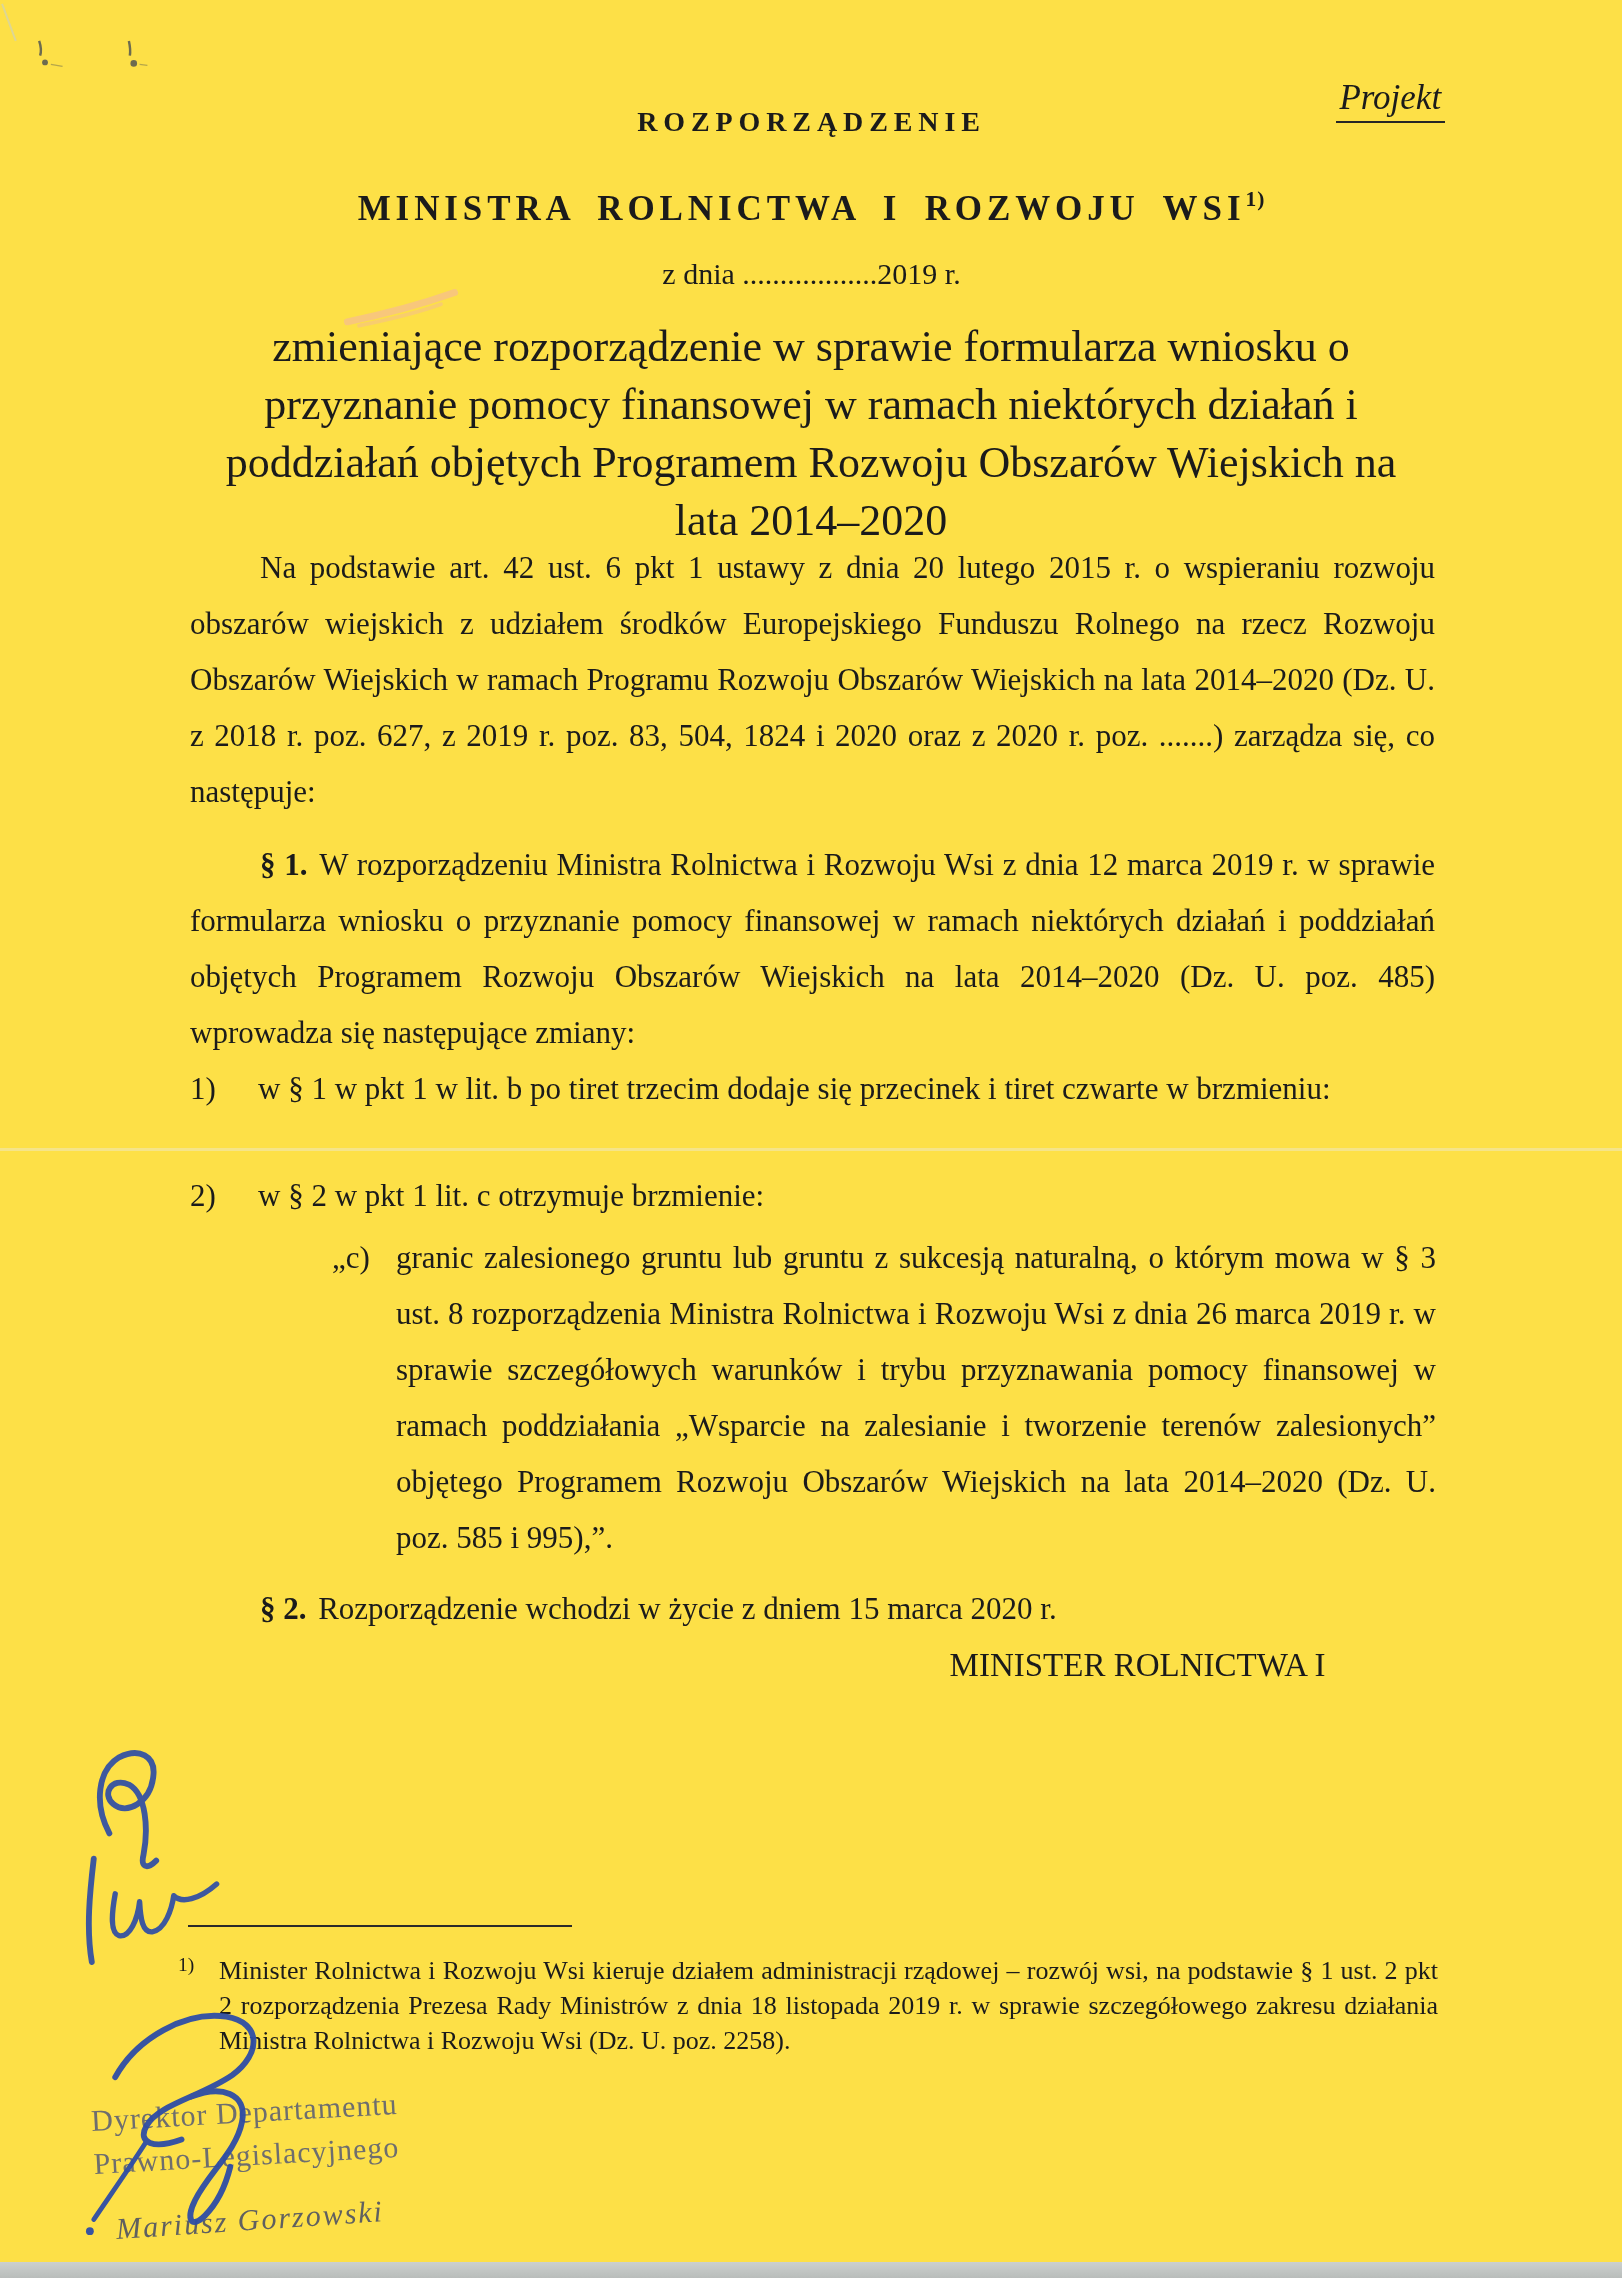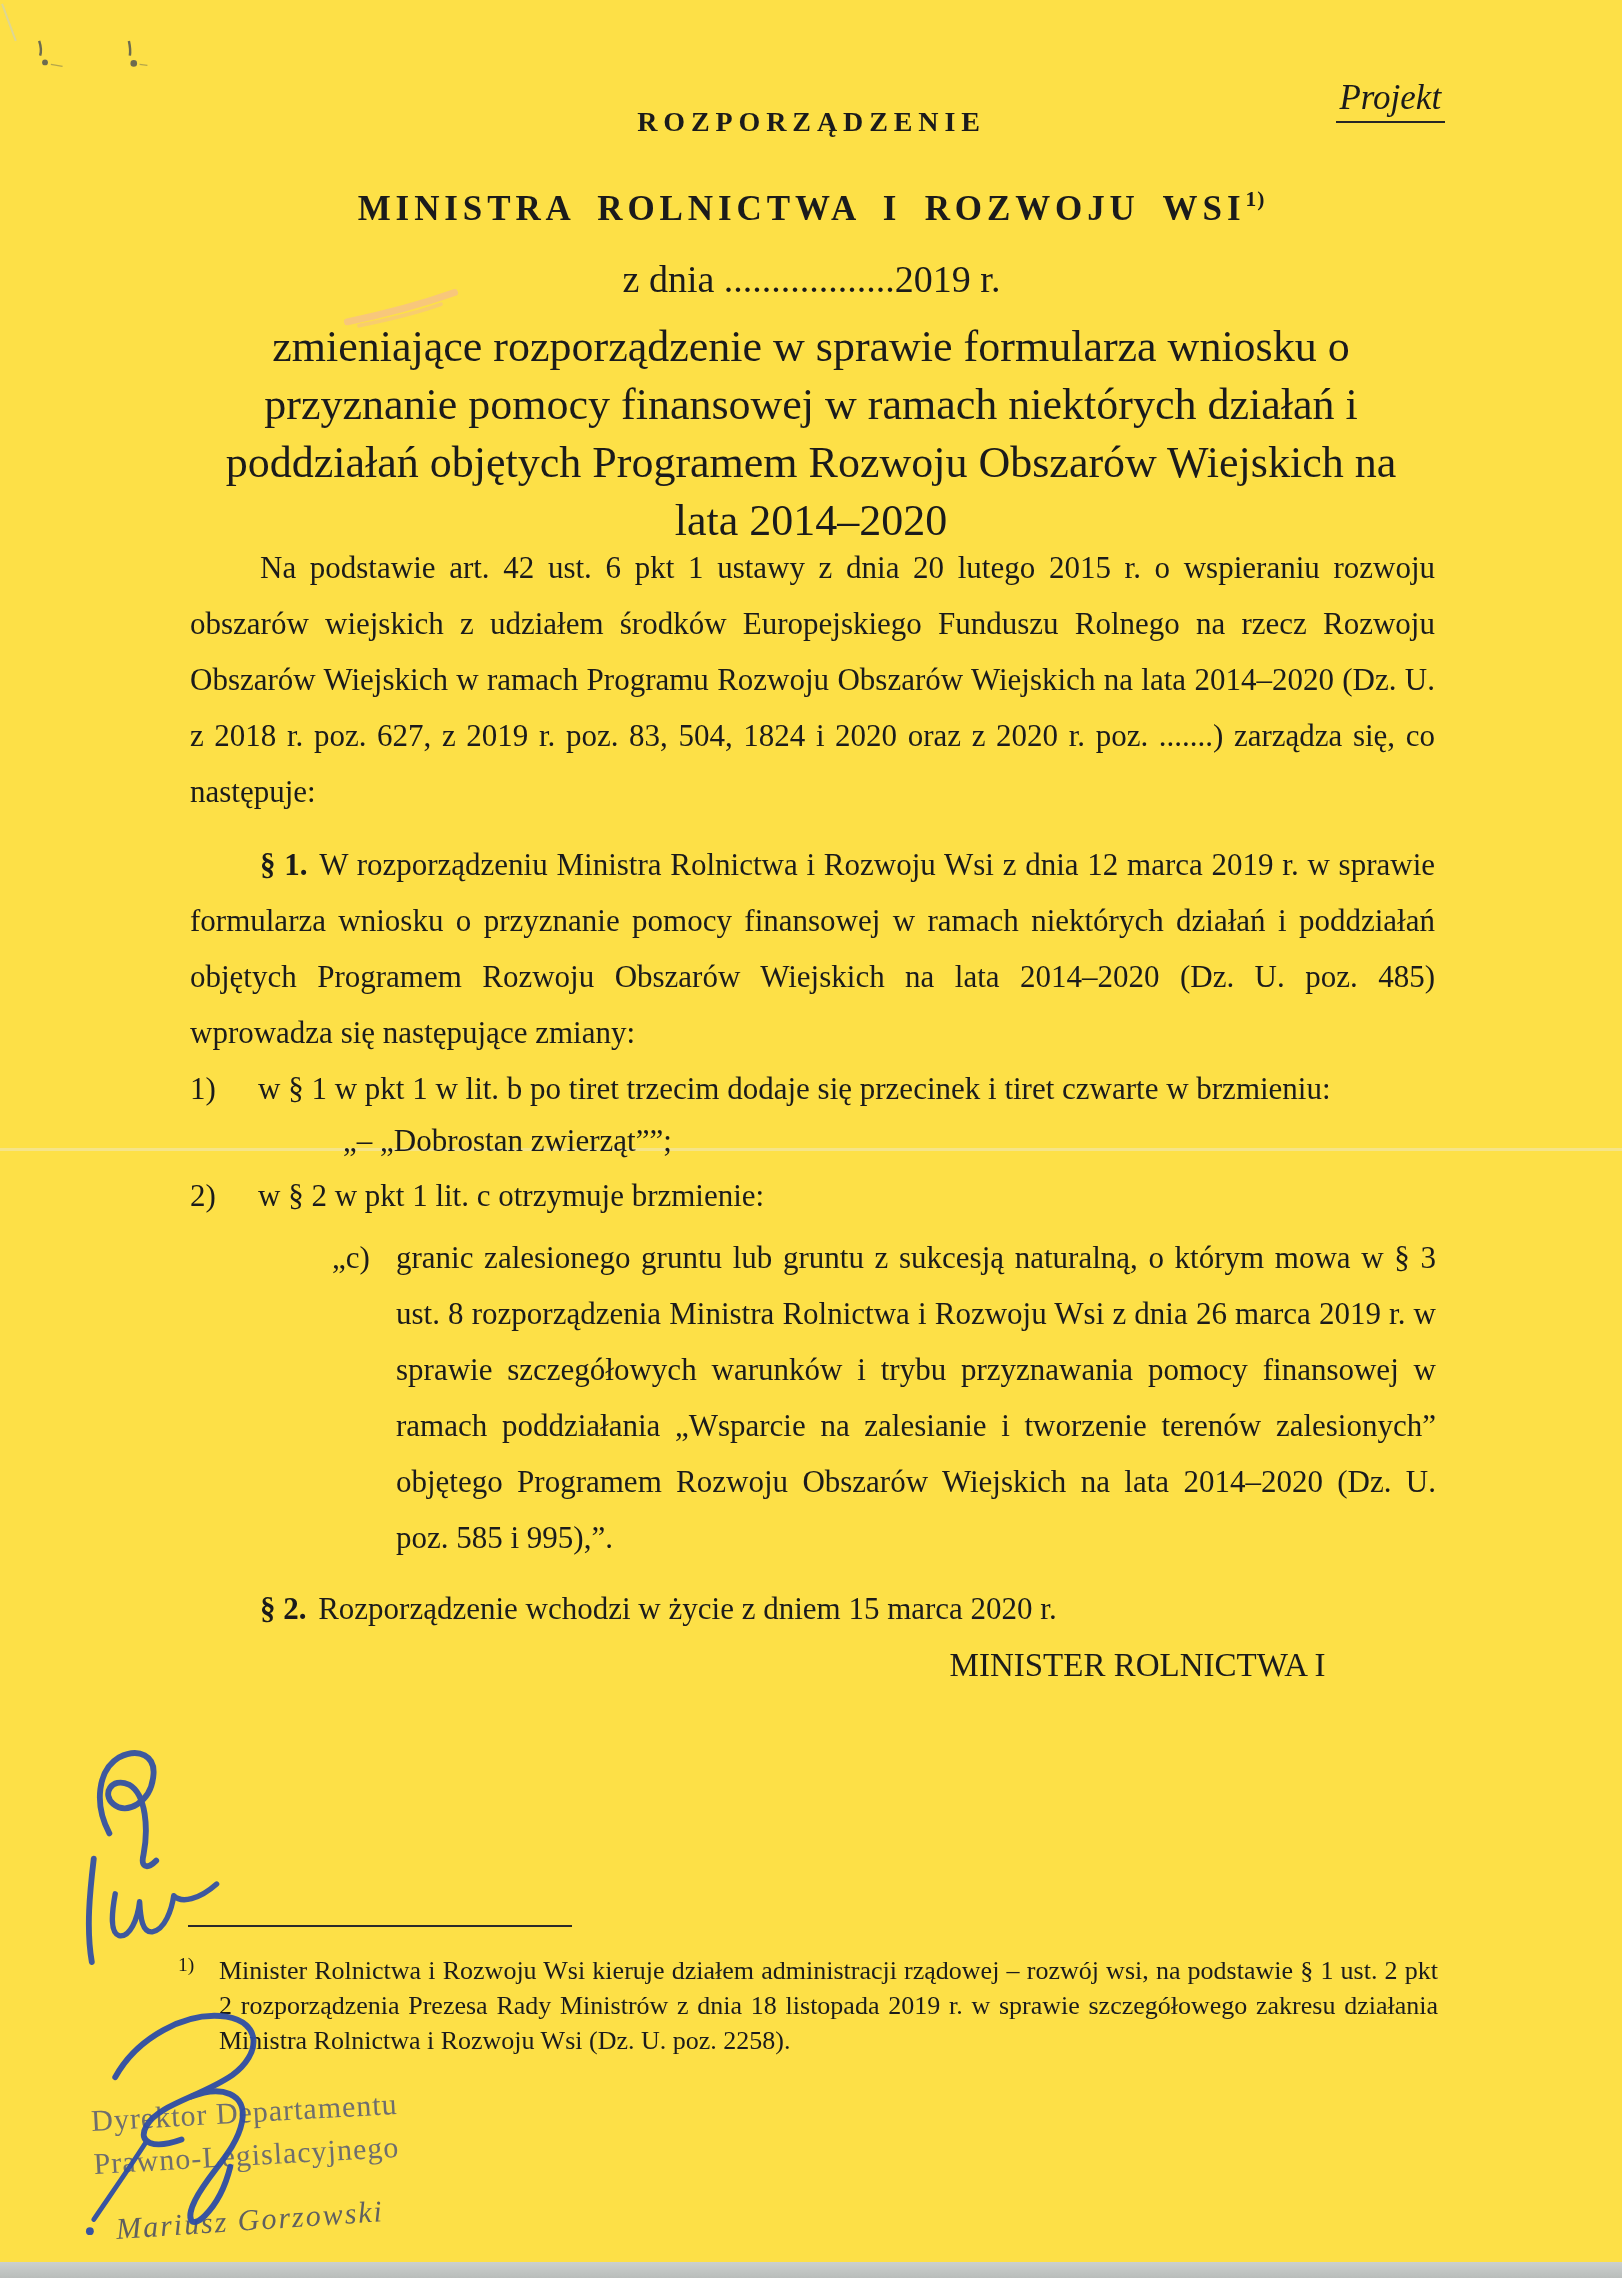--- a/index.html
+++ b/index.html
@@ -23,21 +23,21 @@
     letter-spacing:5.9px;
   }
   .minister-heading{
     position:absolute;top:187px;left:0;width:100%;
     text-align:center;font-size:35px;font-weight:bold;
     letter-spacing:4.9px;word-spacing:9.8px;
   }
   .minister-heading sup{font-size:21.5px;letter-spacing:1px;vertical-align:13.7px;}
   .date-line{
     position:absolute;top:257px;left:0;width:100%;
-    text-align:center;font-size:38px;
+    text-align:center;font-size:30px;
   }
   .subtitle{
     position:absolute;top:318px;left:218px;width:1186px;
     text-align:center;font-size:44px;font-weight:normal;line-height:58px;
   }
   
   .bodytext{font-size:31px;line-height:56px;text-align:justify;}
   .preamble{
     position:absolute;top:540px;left:190px;width:1245px;
     text-indent:70px;max-height:283px;overflow:hidden;
@@ -129,21 +129,20 @@
 
   <div class="bodytext sec1">
     <span class="seclabel">§ 1.</span><span>W rozporządzeniu Ministra Rolnictwa i Rozwoju Wsi z dnia 12 marca 2019 r. w sprawie formularza wniosku o przyznanie pomocy finansowej w ramach niektórych działań i poddziałań objętych Programem Rozwoju Obszarów Wiejskich na lata 2014–2020 (Dz. U. poz. 485) wprowadza się następujące zmiany:</span>
   </div>
 
   <div class="bodytext list-item item1">
     <span class="li-num">1)</span>
     <span class="li-text">w § 1 w pkt 1 w lit. b po tiret trzecim dodaje się przecinek i tiret czwarte w brzmieniu:</span>
   </div>
 
-  <div class="quote1">„– „Dobrostan zwierząt””;</div>
 
   <div class="bodytext list-item item2">
     <span class="li-num">2)</span>
     <span class="li-text">w § 2 w pkt 1 lit. c otrzymuje brzmienie:</span>
   </div>
 
   <div class="bodytext itemc">
     <span class="c-marker">„c)</span>
     <span class="c-text">granic zalesionego gruntu lub gruntu z sukcesją naturalną, o którym mowa w § 3 ust. 8 rozporządzenia Ministra Rolnictwa i Rozwoju Wsi z dnia 26 marca 2019 r. w sprawie szczegółowych warunków i trybu przyznawania pomocy finansowej w ramach poddziałania „Wsparcie na zalesianie i tworzenie terenów zalesionych” objętego Programem Rozwoju Obszarów Wiejskich na lata 2014–2020 (Dz. U. poz. 585 i 995),”.</span>
   </div>

